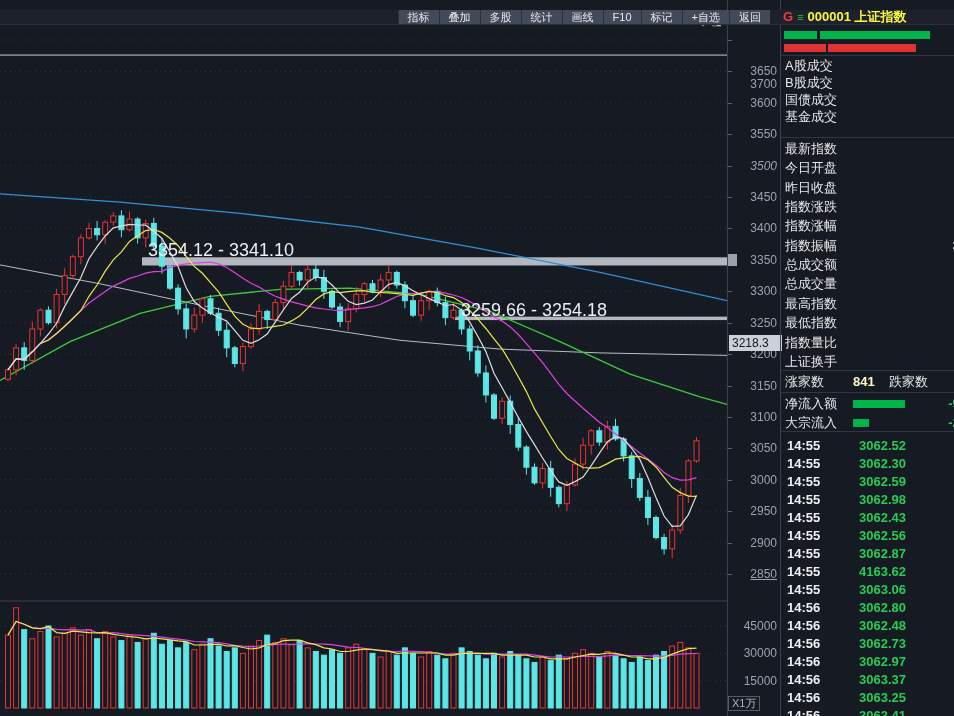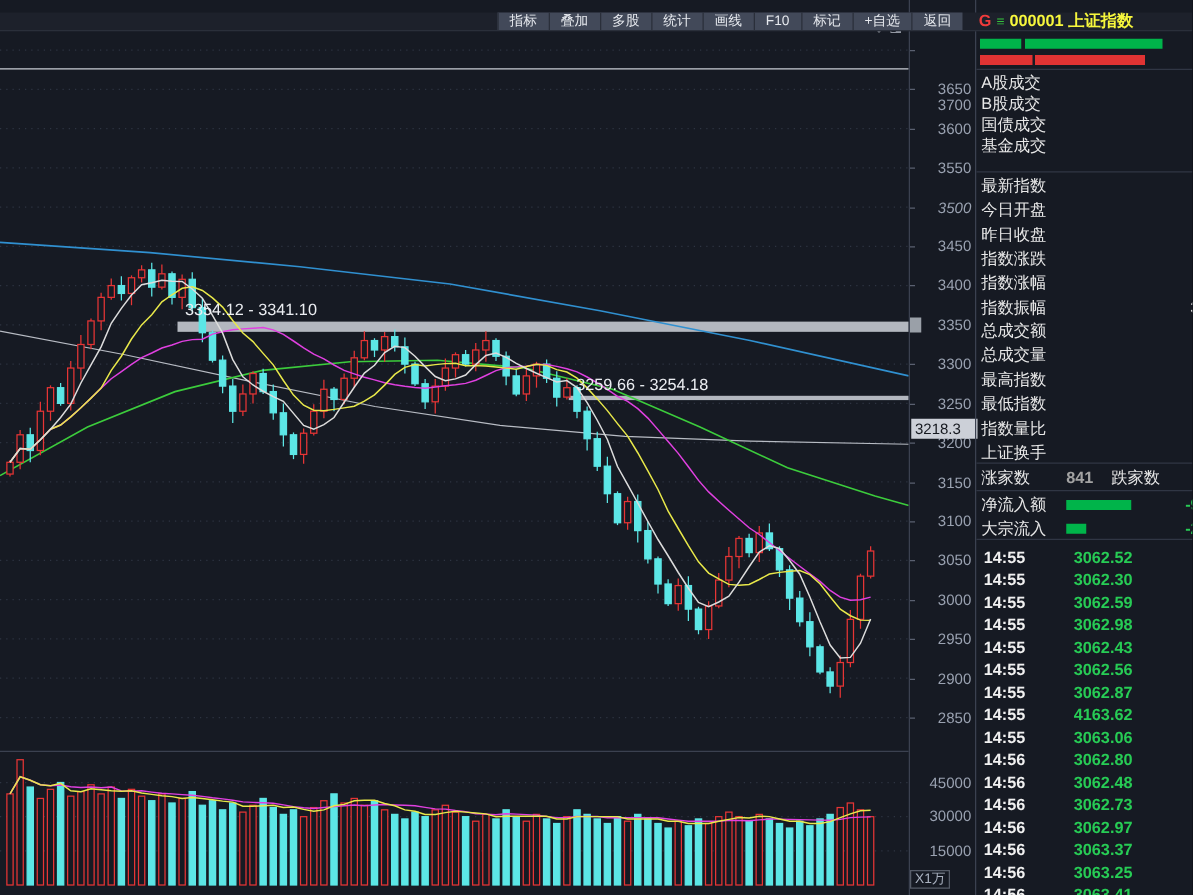--- a/index.html
+++ b/index.html
@@ -12,21 +12,21 @@
   .menu-item{font-size:11px;line-height:14px;color:#e6e9ee;padding:0 9px;border-left:1px solid #2a2f3a;
              white-space:nowrap;cursor:default;}
   #quote-header{position:absolute;left:783px;top:0;height:14px;line-height:14px;font-size:13px;
                 font-weight:bold;white-space:nowrap;}
   #quote-header .g{color:#f03b3b;margin-right:4px;}
   #quote-header .lst{color:#35c23d;margin-right:4px;font-size:11px;}
   #quote-header .code,#quote-header .name{color:#f7f73c;}
   #chart-icons{position:absolute;left:699px;top:15px;color:#b9bec8;font-size:11px;z-index:20;letter-spacing:4px;}
   
   #chart-svg{position:absolute;left:0;top:0;z-index:5;}
-  .zone-label{position:absolute;color:#eceef2;font-size:13px;z-index:10;white-space:nowrap;}
+  .zone-label{position:absolute;color:#eceef2;font-size:18px;z-index:10;white-space:nowrap;}
   #vol-unit{position:absolute;left:728px;top:696px;font-size:11px;color:#aab2c0;border:1px solid #565c68;
             padding:0 3px;line-height:13px;z-index:12;}
   
   #axis{position:absolute;left:727px;top:0;width:53px;height:716px;border-left:1px solid #3b4150;z-index:8;}
   .axis-label{position:absolute;right:4px;font-size:12px;color:#9aa2b1;white-space:nowrap;}
   .axis-tick{position:absolute;left:0;width:4px;height:1px;background:#5a6070;}
   #price-tag{position:absolute;left:1px;width:50px;height:16px;background:#ccd0d8;color:#15181f;
              font-size:12px;line-height:16px;text-align:left;padding-left:3px;z-index:12;}
   #zone-handle{position:absolute;left:0;width:9px;height:12px;background:#9aa0a8;z-index:11;}
   
@@ -35,21 +35,21 @@
   .divider{position:absolute;left:0;width:174px;height:1px;background:#303644;}
   .sbar{position:absolute;height:8px;}
   .prow{position:absolute;left:0;width:200px;height:17px;font-size:13px;line-height:17px;}
   .prow .lbl{position:absolute;left:4px;color:#e8e8e8;}
   .prow .val{position:absolute;right:-4px;font-weight:bold;}
   .tick-row{position:absolute;left:0;width:200px;height:18px;font-size:13px;line-height:18px;font-weight:bold;}
   .tick-row .t{position:absolute;left:6px;color:#f0f0f0;}
   .tick-row .p{position:absolute;left:78px;color:#27cc55;}
   #breadth{position:absolute;left:0;width:200px;height:19px;font-size:13px;line-height:19px;}
   #breadth .ul{position:absolute;left:4px;color:#e8e8e8;}
-  #breadth .uv{position:absolute;left:72px;color:#a3a3a3;font-weight:bold;}
+  #breadth .uv{position:absolute;left:72px;color:#fef9c3;font-weight:bold;}
   #breadth .dl{position:absolute;left:108px;color:#e8e8e8;}
   .flow-row{position:absolute;left:0;width:200px;height:19px;font-size:13px;line-height:19px;}
   .flow-row .lbl{position:absolute;left:4px;color:#e8e8e8;}
   .flow-row .bar{position:absolute;left:72px;top:6px;height:8px;background:#00b44a;}
   .flow-row .val{position:absolute;right:-4px;color:#27cc55;font-weight:bold;}
 </style>
 </head>
 <body>
 
 <div id="app">
@@ -430,21 +430,21 @@
       <div class="axis-label" style="top: 409.941px;">3100</div>
       <div class="axis-tick" style="top: 416.941px;"></div>
       <div class="axis-label" style="top: 441.353px;">3050</div>
       <div class="axis-tick" style="top: 448.353px;"></div>
       <div class="axis-label" style="top: 472.765px;">3000</div>
       <div class="axis-tick" style="top: 479.765px;"></div>
       <div class="axis-label" style="top: 504.176px;">2950</div>
       <div class="axis-tick" style="top: 511.176px;"></div>
       <div class="axis-label" style="top: 535.588px;">2900</div>
       <div class="axis-tick" style="top: 542.588px;"></div>
-      <div class="axis-label" style="top: 567px;">2850</div>
+      <div class="axis-label" style="top: 567px; text-decoration: underline;">2850</div>
       <div class="axis-tick" style="top: 574px;"></div>
       <div class="axis-label" style="top: 619px;">45000</div>
       <div class="axis-label" style="top: 646.333px;">30000</div>
       <div class="axis-label" style="top: 673.667px;">15000</div>
     </div>
 
   <div id="panel">
     <div id="breadth" style="top:372px;">
       <span class="ul">涨家数</span>
       <span class="uv">841</span>

